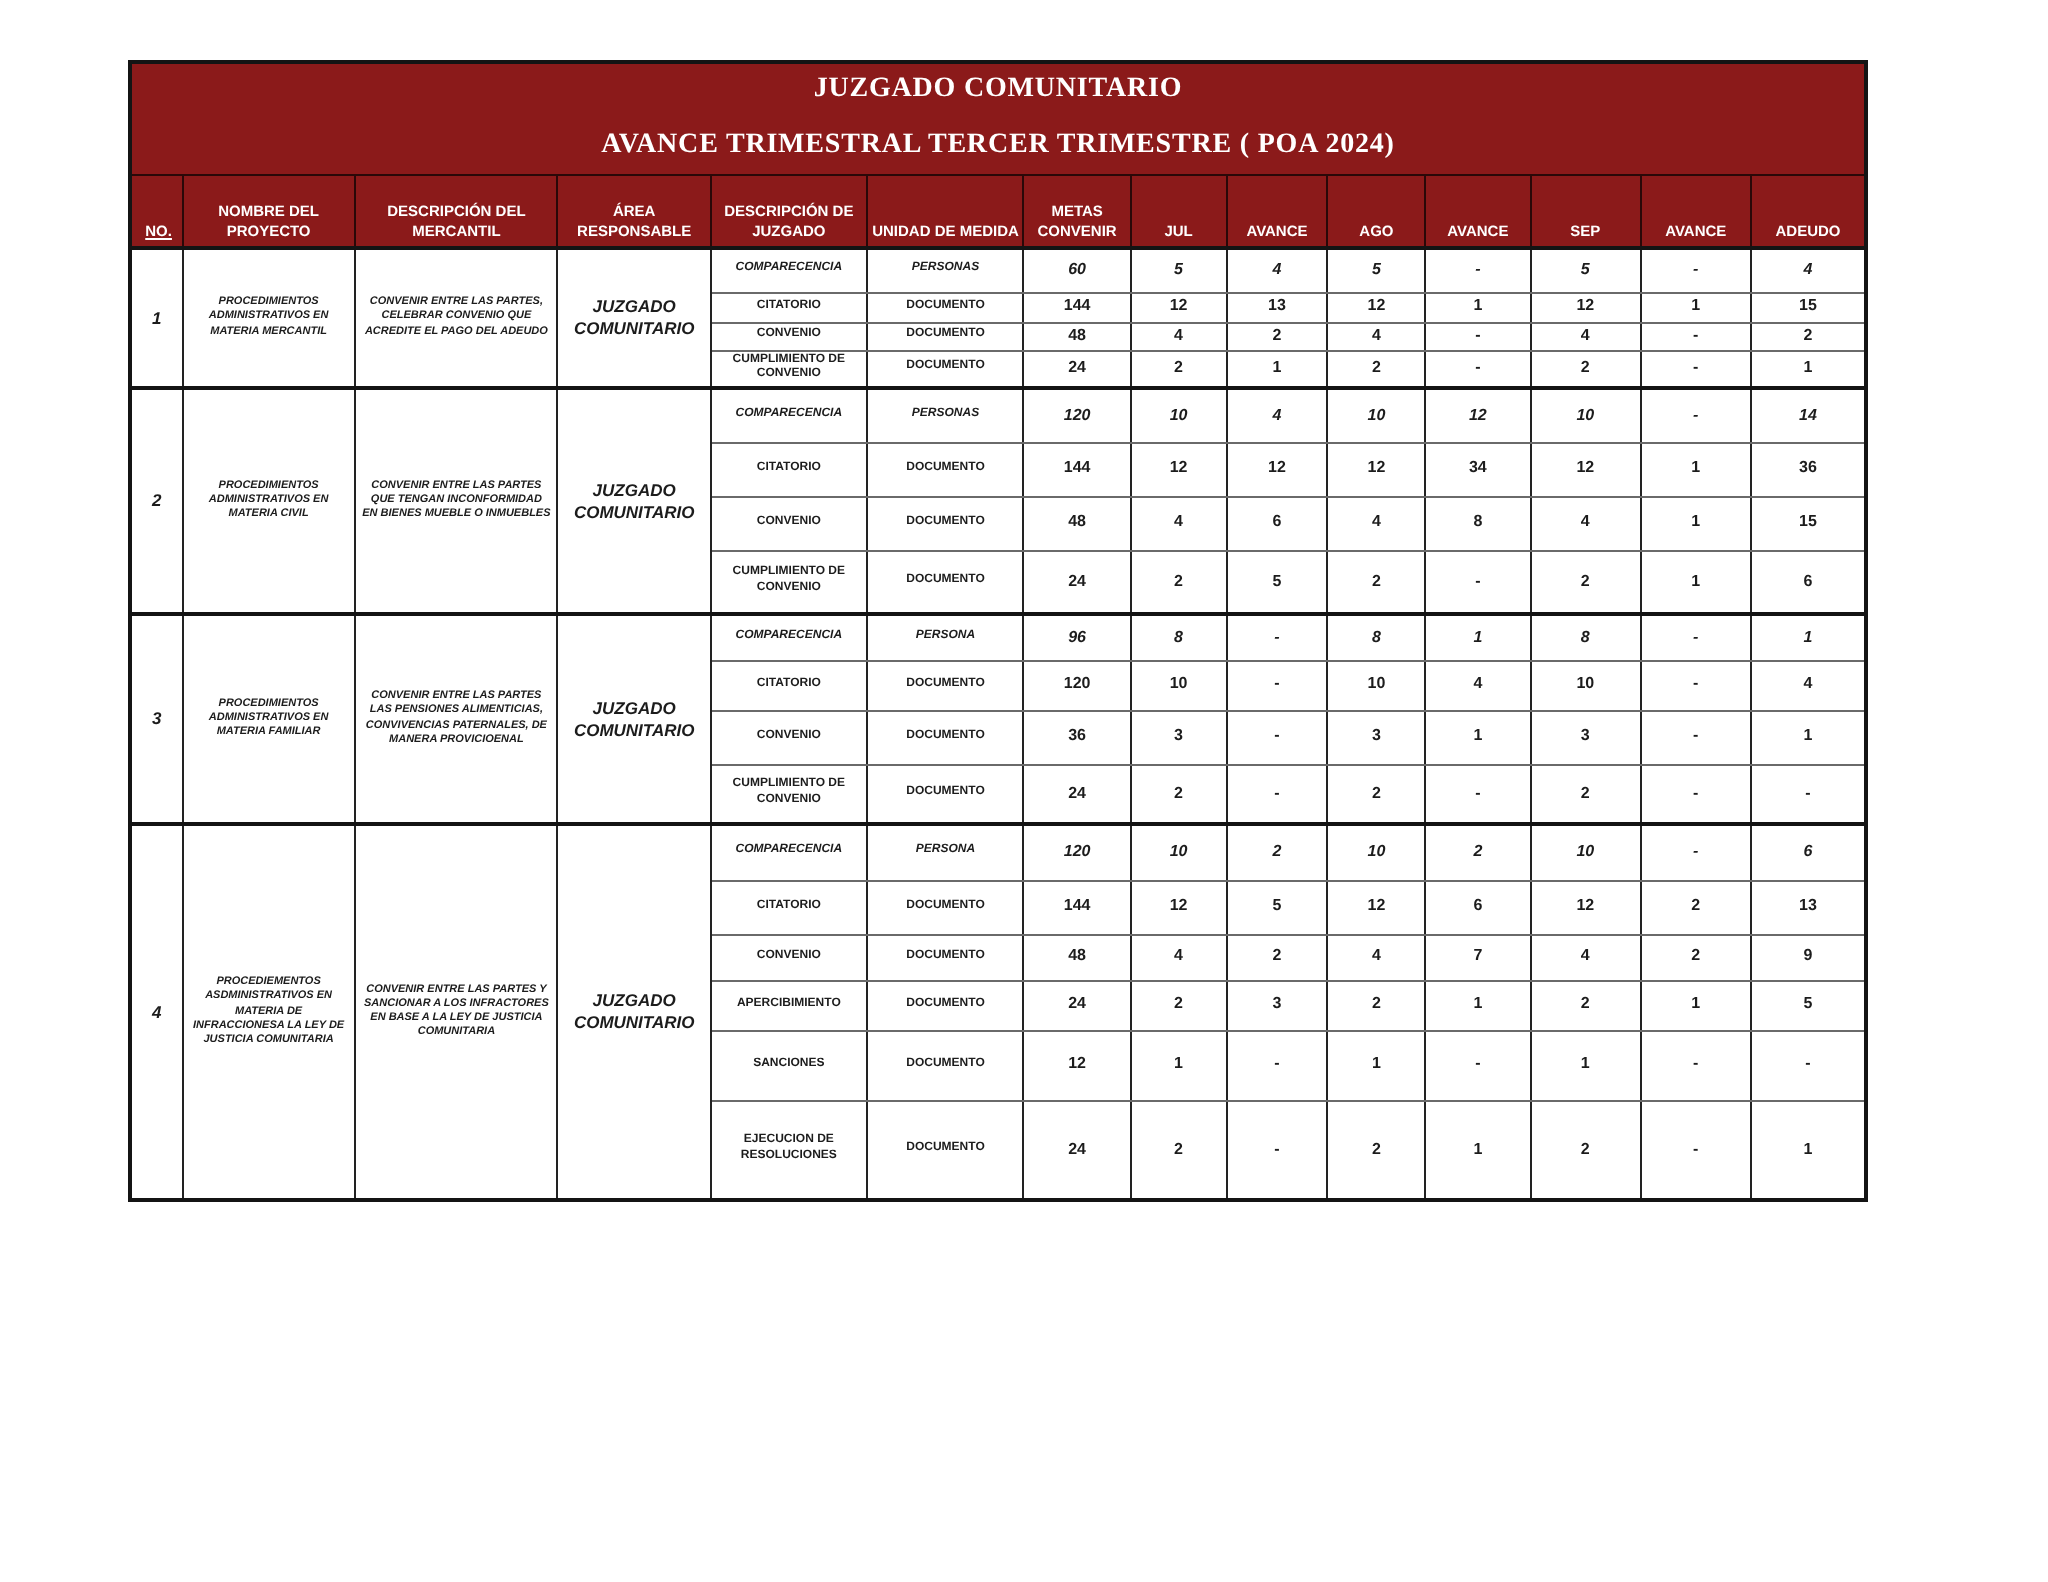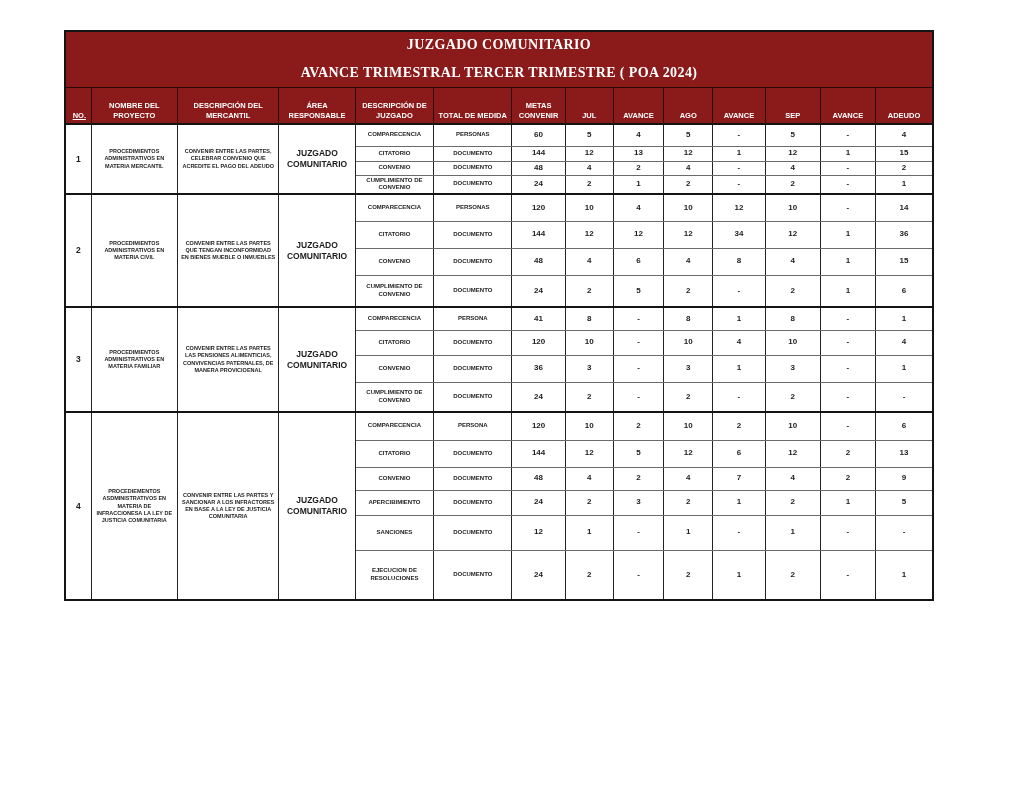--- a/index.html
+++ b/index.html
@@ -48,21 +48,21 @@
     text-align:center;
     vertical-align:middle;
     line-height:1.3;
     padding:1px 3px;
     border-left:1px solid #222;
     border-right:1px solid #222;
     border-top:1px solid #6a6a6a;
     border-bottom:1px solid #6a6a6a;
     overflow:hidden;
   }
-  tbody tr.group-start td{border-top:2px solid #141414;}
+  tbody tr.group-start td{border-top:2px solid #141414;font-style:italic;}
   td.c-no{font-size:8.5px;}
   td.c-nombre{font-size:5.5px;}
   td.c-desc{font-size:5.5px;}
   td.c-area{font-size:8.5px;line-height:1.25;}
   td.c-accion{font-size:6px;}
   td.c-unidad{font-size:6px;}
   td.num{font-size:8px;}
 </style>
 </head>
 <body>
@@ -91,21 +91,21 @@
       </tr>
       <tr class="title-row second">
         <th colspan="14">AVANCE TRIMESTRAL TERCER TRIMESTRE ( POA 2024)</th>
       </tr>
       <tr class="colhead" id="col-header-row">
           <th class="th-no">NO.</th>
           <th>NOMBRE DEL PROYECTO</th>
           <th>DESCRIPCIÓN DEL MERCANTIL</th>
           <th>ÁREA RESPONSABLE</th>
           <th>DESCRIPCIÓN DE JUZGADO</th>
-          <th>TOTAL DE MEDIDA</th>
+          <th>UNIDAD DE MEDIDA</th>
           <th>METAS CONVENIR</th>
           <th>JUL</th>
           <th>AVANCE</th>
           <th>AGO</th>
           <th>AVANCE</th>
           <th>SEP</th>
           <th>AVANCE</th>
           <th>ADEUDO</th>
         </tr>
     </thead>
@@ -214,21 +214,21 @@
           <td class="num">1</td>
           <td class="num">6</td>
         </tr>
         <tr class="group-start" style="height: 23px;">
           <td rowspan="4" class="c-no">3</td>
           <td rowspan="4" class="c-nombre">PROCEDIMIENTOS ADMINISTRATIVOS EN MATERIA FAMILIAR</td>
           <td rowspan="4" class="c-desc">CONVENIR ENTRE LAS PARTES LAS PENSIONES ALIMENTICIAS, CONVIVENCIAS PATERNALES, DE MANERA PROVICIOENAL</td>
           <td rowspan="4" class="c-area">JUZGADO COMUNITARIO</td>
           <td class="c-accion">COMPARECENCIA</td>
           <td class="c-unidad">PERSONA</td>
-          <td class="num">41</td>
+          <td class="num">96</td>
           <td class="num">8</td>
           <td class="num">-</td>
           <td class="num">8</td>
           <td class="num">1</td>
           <td class="num">8</td>
           <td class="num">-</td>
           <td class="num">1</td>
         </tr>
         <tr style="height: 25px;">
           <td class="c-accion">CITATORIO</td>

